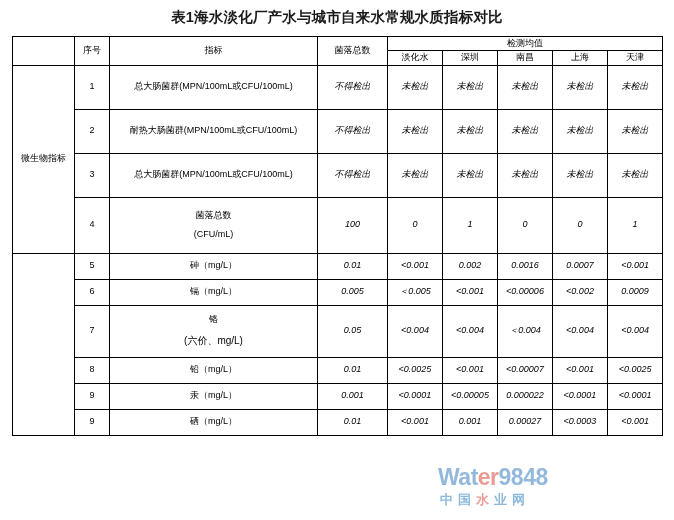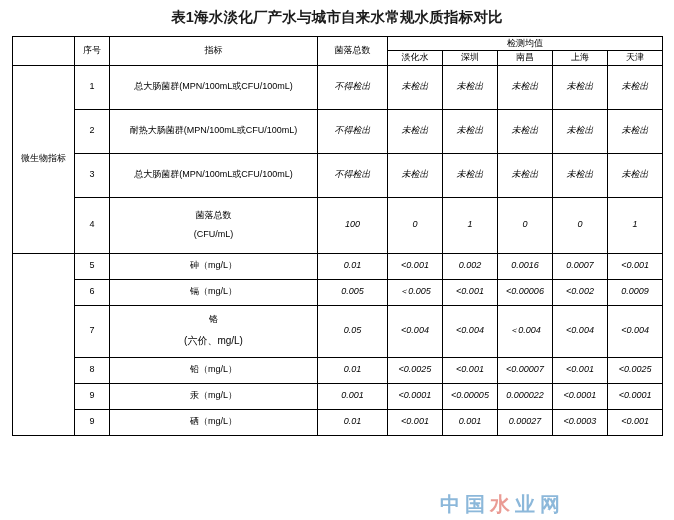--- a/index.html
+++ b/index.html
@@ -93,21 +93,21 @@
     color: #3a7fbf;
     opacity: 0.55;
     letter-spacing: -0.5px;
   }
   .wm-main .accent {
     color: #d94a3d;
   }
   .wm-sub {
     left: 2px;
     top: 27px;
-    font-size: 20px;
+    font-size: 13px;
     color: #2f7fbd;
     opacity: 0.55;
     letter-spacing: 5px;
   }
   .wm-sub .accent {
     color: #d94a3d;
   }
 </style>
 </head>
 <body>
@@ -263,16 +263,17 @@
         <td class="val">0.001</td>
         <td class="val">0.00027</td>
         <td class="val">&lt;0.0003</td>
         <td class="val">&lt;0.001</td>
       </tr>
 
     </tbody>
   </table>
 
   <div class="watermark">
+    <div class="wm-text wm-main"><span>Wat</span><span class="accent">er</span><span>9848</span></div>
     <div class="wm-text wm-sub"><span>中国</span><span class="accent">水</span><span>业网</span></div>
   </div>
 
 </div>
 
 </body></html>

